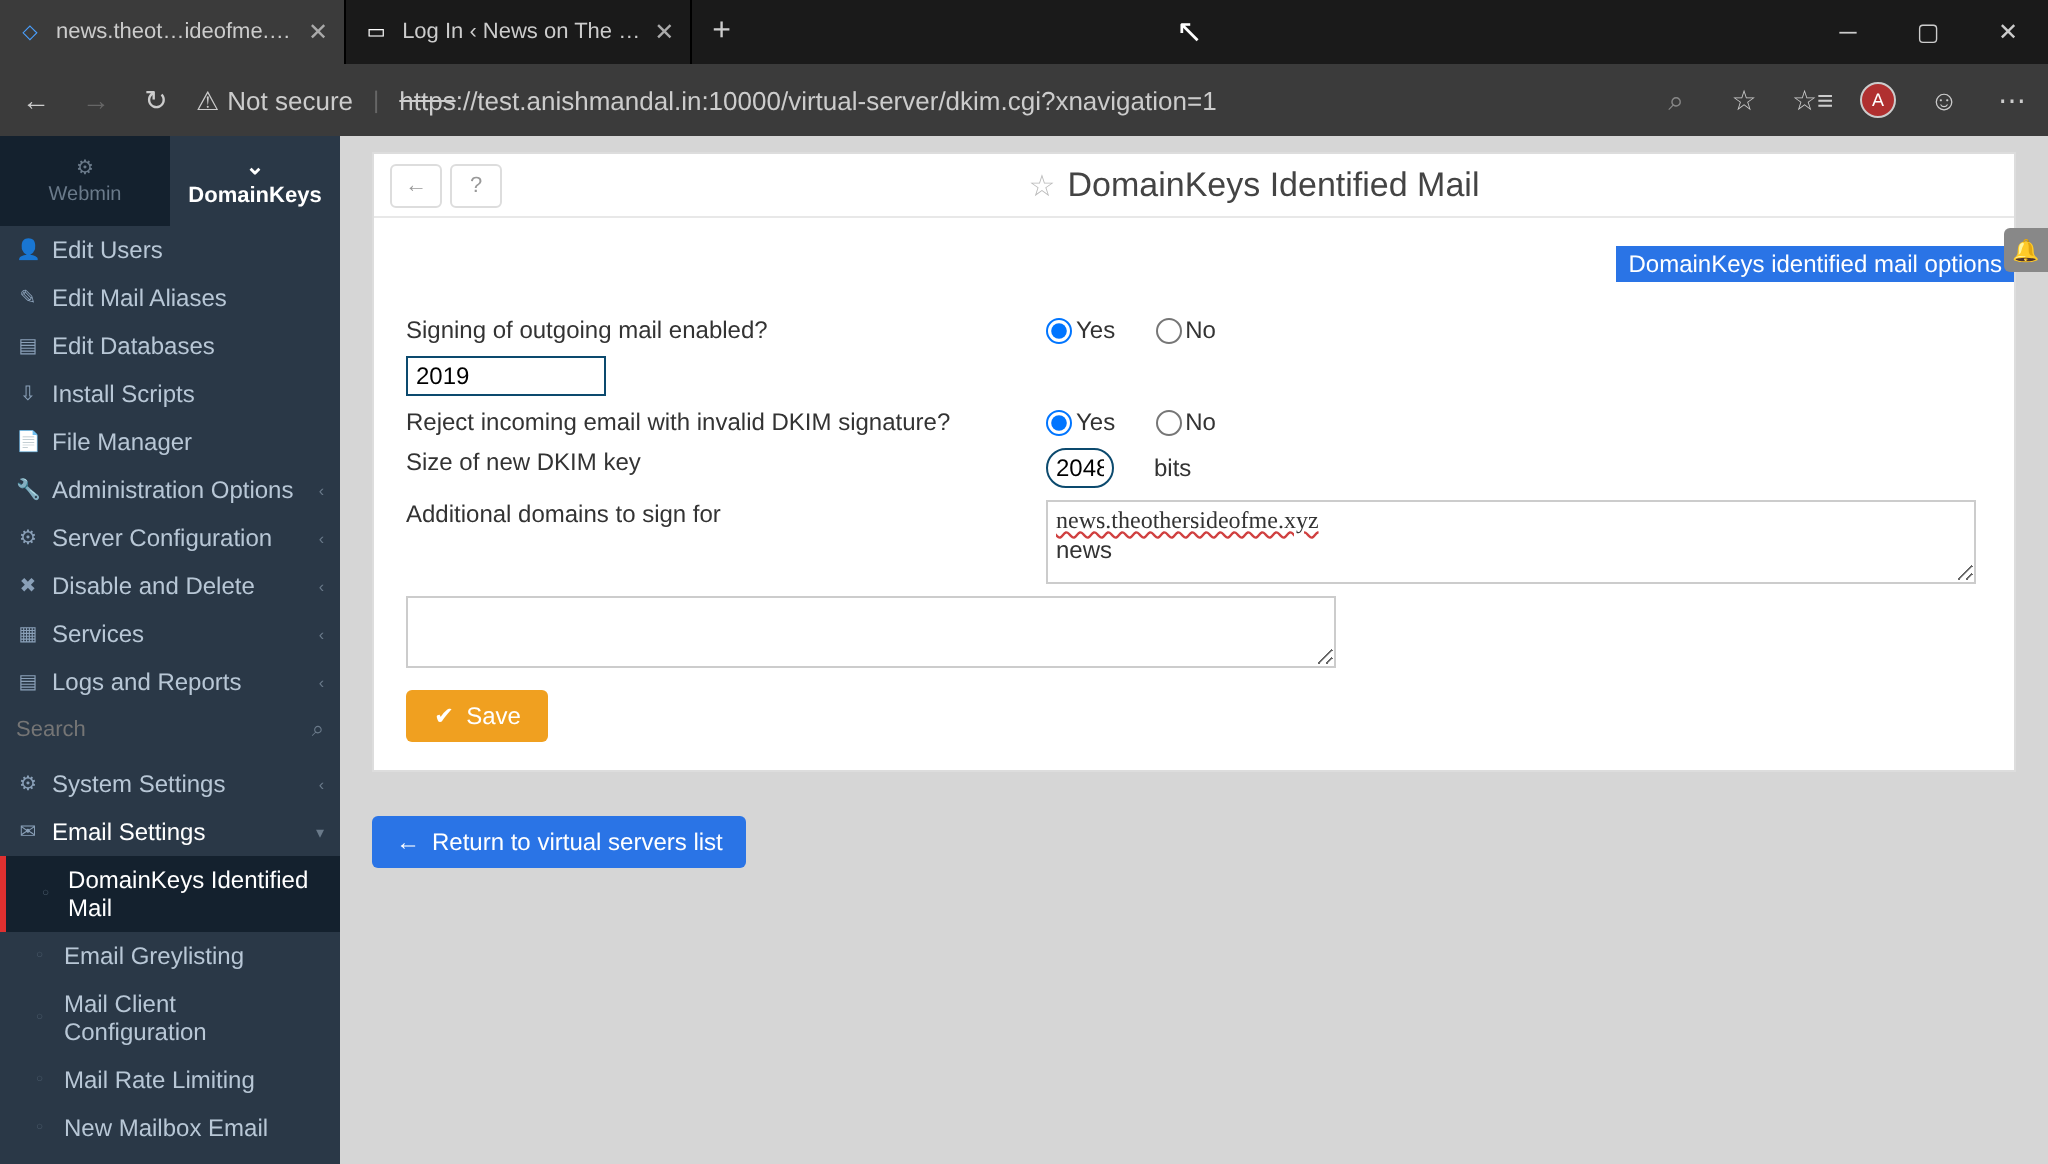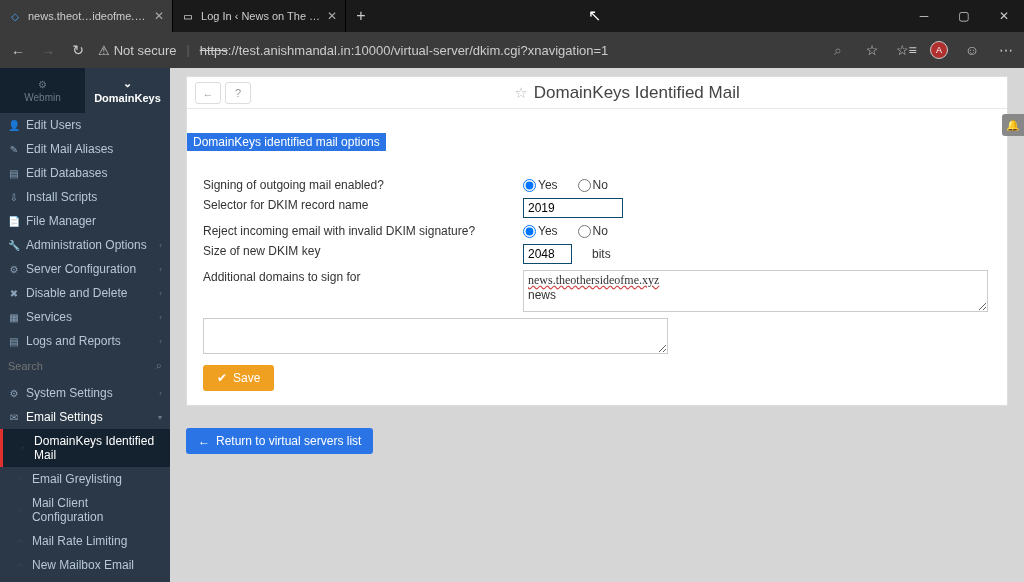--- a/index.html
+++ b/index.html
@@ -41,21 +41,21 @@
 .searchbox input { background: transparent; border: none; color: #6a7a8a; font-size: 11px; width: 120px; outline: none; }
 .searchbox .sicon { margin-left: auto; color: #6a7a8a; font-size: 11px; }
 
 .content { flex: 1; background: #d6d6d6; overflow: hidden; position: relative; }
 .panel { margin: 8px 16px; background: #fff; border: 1px solid #ddd; }
 .panel-head { display: flex; align-items: center; height: 32px; border-bottom: 1px solid #e8e8e8; padding: 0 8px; }
 .panel-head .navbtn { width: 26px; height: 22px; border: 1px solid #ddd; border-radius: 3px; display: flex; align-items: center; justify-content: center; color: #999; font-size: 11px; margin-right: 4px; }
 .panel-head .title { flex: 1; text-align: center; font-size: 17px; color: #444; display: flex; align-items: center; justify-content: center; gap: 6px; }
 .panel-head .star { color: #bbb; font-size: 15px; }
 
-.section-title { text-align: left; margin: 26px 0; }
+.section-title { text-align: right; margin: 16px 0; }
 .section-title span { background: #2a74e6; color: #fff; padding: 2px 6px; font-size: 12px; }
 
 .form { padding: 0 16px 14px; }
 .row { display: flex; align-items: flex-start; padding: 3px 0; font-size: 12px; color: #333; }
 .row .label { width: 320px; }
 .row .field { flex: 1; display: flex; align-items: center; gap: 20px; }
 .row .field input[type=text] { border: 1px solid #0c4a6e; padding: 2px 4px; font-size: 12px; width: 100px; }
 .row .field textarea { border: 1px solid #ccc; padding: 2px 4px; font-size: 12px; width: 465px; height: 36px; font-family: inherit; resize: both; }
 .row .field .radio-lbl { display: flex; align-items: center; gap: 2px; }
 .row .field .underline { text-decoration: underline wavy #d04040; font-family: Liberation Serif, serif; }
@@ -239,42 +239,41 @@
                 <input type="radio" checked="" style="">
                 <span>Yes</span>
               </label>
             <label class="radio-lbl">
                 <input type="radio" style="">
                 <span>No</span>
               </label>
           </div>
         </div>
         <div class="row">
-          <div class="label">Selector for DKIM record name</div>
           <div class="field">
               <input type="text" value="2019" style="">
             </div>
         </div>
         <div class="row">
           <div class="label">Reject incoming email with invalid DKIM signature?</div>
           <div class="field">
             <label class="radio-lbl">
                 <input type="radio" checked="" style="">
                 <span>Yes</span>
               </label>
             <label class="radio-lbl">
                 <input type="radio" style="">
                 <span>No</span>
               </label>
           </div>
         </div>
         <div class="row">
           <div class="label">Size of new DKIM key</div>
           <div class="field">
-            <input type="text" style="width: 49px;" value="2048">
+            <input type="text" style="width: 34px; border-radius: 10px;" value="2048">
             <span>bits</span>
           </div>
         </div>
         <div class="row">
           <div class="label">Additional domains to sign for</div>
           <div class="field">
             <div style="border:1px solid #ccc;width:465px;height:42px;padding:2px 4px;font-size:12px;overflow:auto;resize:both">
               <span class="underline">news.theothersideofme.xyz</span><br>
               <span>news</span>
             </div>

